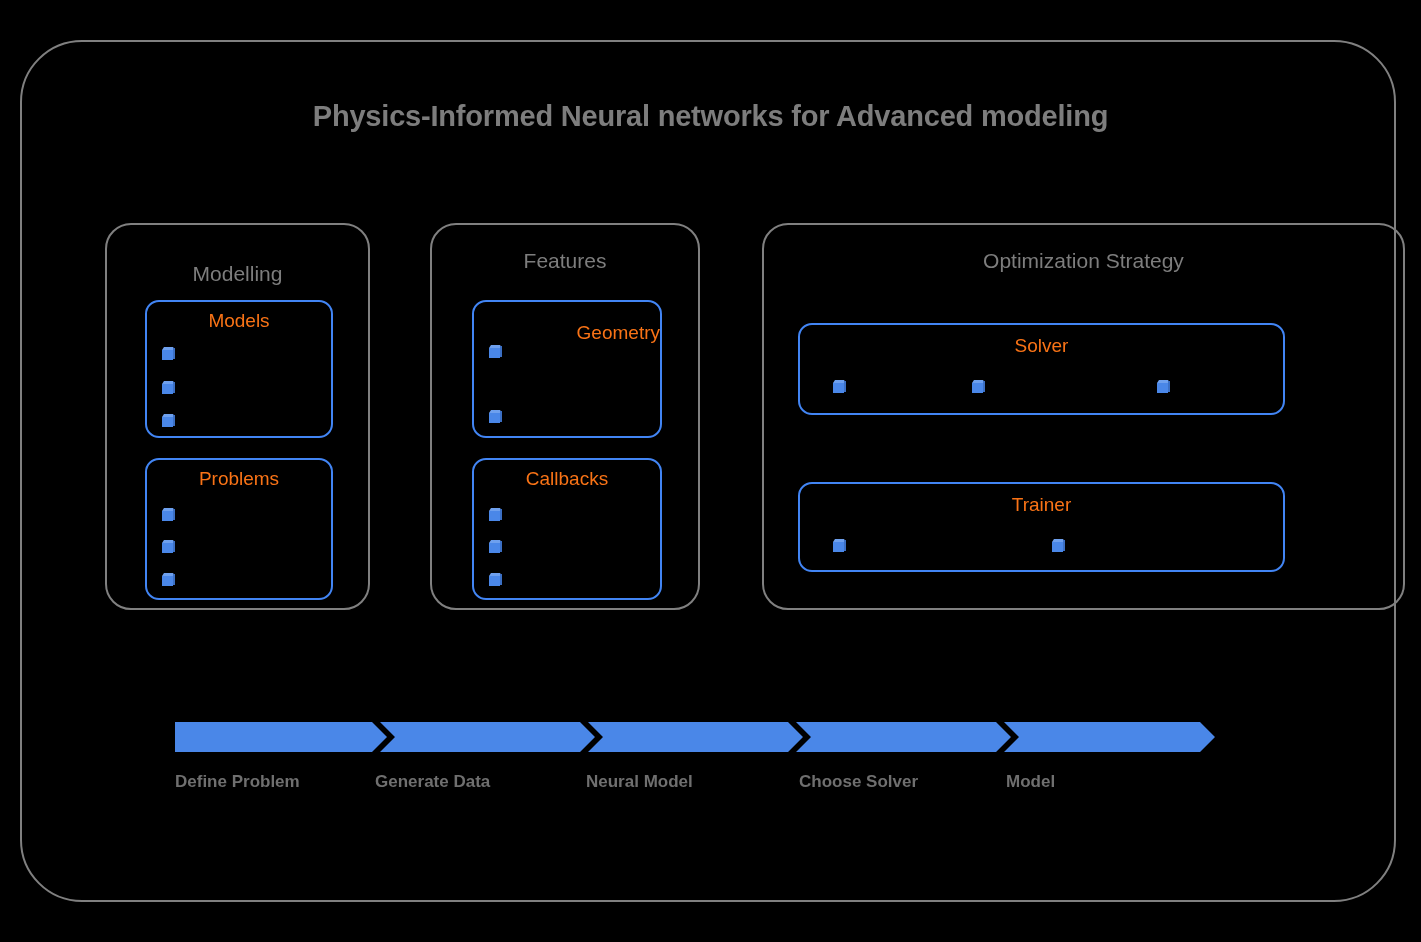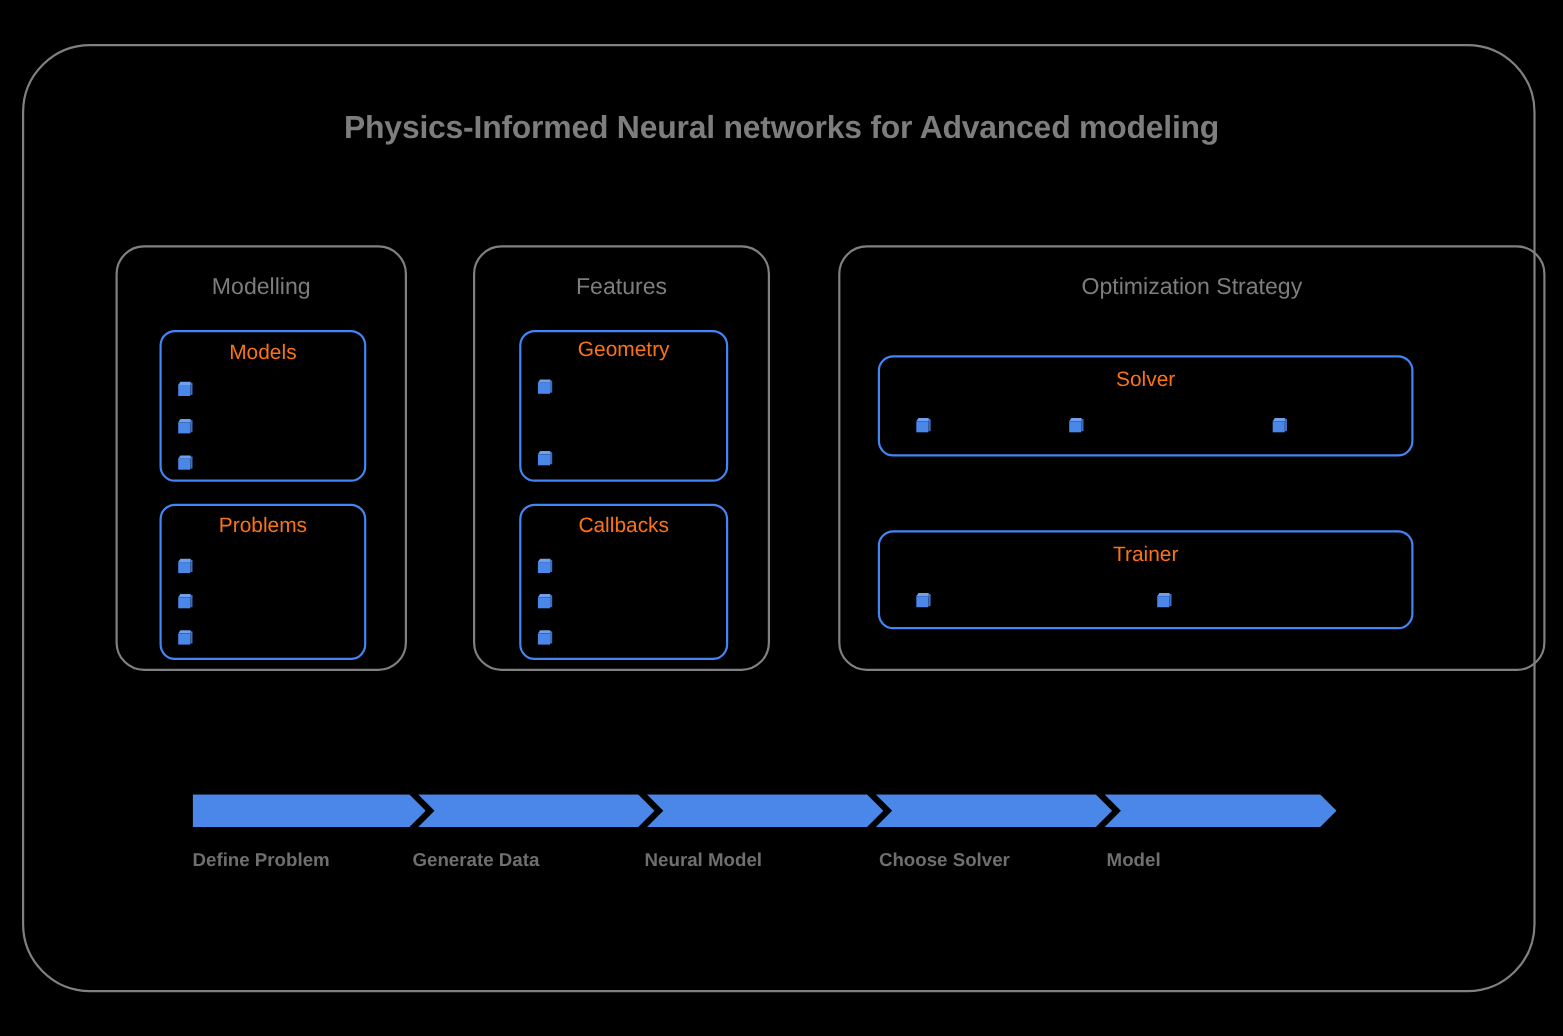--- a/index.html
+++ b/index.html
@@ -148,21 +148,21 @@
 </head>
 <body>
 
 <div id="canvas">
 
   <div class="outer-frame"></div>
 
   <div class="diagram-title">Physics-Informed Neural networks for Advanced modeling</div>
 
   <div class="group-panel" style="left:105px; top:223px; width:265px; height:387px;">
-    <div class="group-title" style="top:24px;">Modelling</div>
+    <div class="group-title" style="top:37px;">Modelling</div>
   </div>
 
   <div class="blue-box" style="left:145px; top:300px; width:188px; height:138px;">
     <div class="blue-box-title" style="top:8px;">Models</div>
     <div class="cube" style="left:15px; top:45px;">
       <div class="face-top"></div>
         <div class="face-front"></div>
         <div class="face-side"></div>
     </div>
     <div class="cube" style="left:15px; top:79px;">
@@ -194,21 +194,21 @@
         <div class="face-front"></div>
         <div class="face-side"></div>
     </div>
   </div>
 
   <div class="group-panel" style="left:430px; top:223px; width:270px; height:387px;">
     <div class="group-title" style="top:24px;">Features</div>
   </div>
 
   <div class="blue-box" style="left:472px; top:300px; width:190px; height:138px;">
-    <div class="blue-box-title" style="top:6px;">Geometry</div>
+    <div class="blue-box-title" style="top:20px;text-align:right;">Geometry</div>
     <div class="cube" style="left:15px; top:43px;">
       <div class="face-top"></div>
         <div class="face-front"></div>
         <div class="face-side"></div>
     </div>
     <div class="cube" style="left:15px; top:108px;">
       <div class="face-top"></div>
         <div class="face-front"></div>
         <div class="face-side"></div>
     </div>

